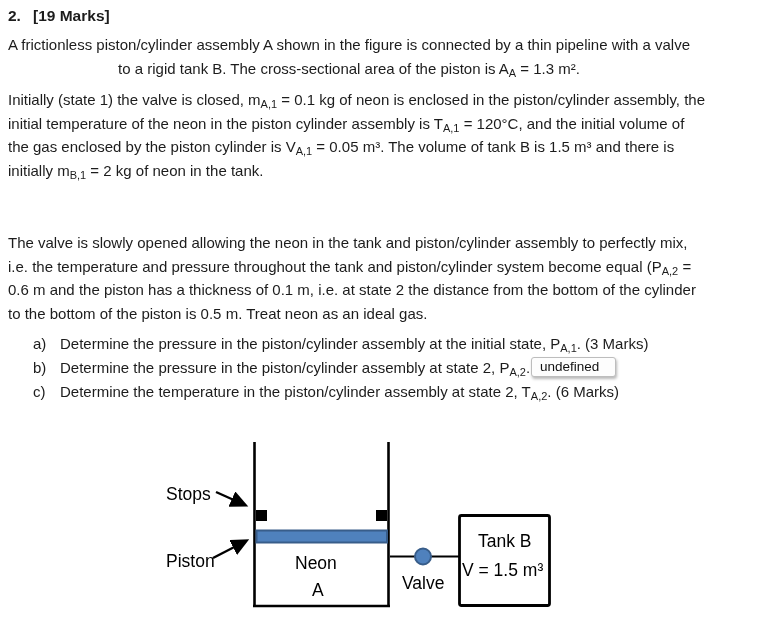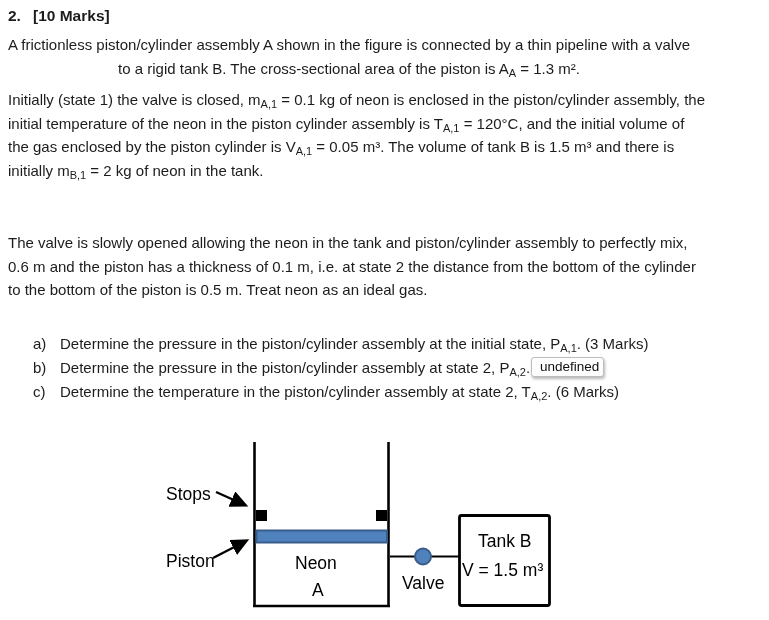--- a/index.html
+++ b/index.html
@@ -22,51 +22,52 @@
   .p3 { top:186px;margin-top:45px; }
   .qlist { top:332px; font-size:15px; }
   .qitem { display:flex; white-space:nowrap; height:24px; line-height:24px; }
   .qmarker { width:27px; margin-left:25px; }
   .tooltip {
     position:absolute; left:531px; top:357px;
     background:#fdfdfd;
     border:1px solid #bdbdbd;
     border-radius:3px;
     box-shadow:1px 2px 3px rgba(0,0,0,0.28);
-    padding:1px 4px 2px 8px;
+    padding:1px 16px 2px 8px;
     font-size:13.5px;
     color:#111;
     z-index:5;
   }
   .figure { position:absolute; left:0; top:430px; width:769px; height:190px; }
   .figure svg { position:absolute; left:0; top:0; }
   .figure text { font-family:"Liberation Sans", sans-serif; font-size:17.5px; fill:#000; }
 </style>
 </head>
 <body>
 
 <div class="block heading">
   <span class="num">2.</span>
-  <span>[10 Marks]</span>
+  <span>[19 Marks]</span>
 </div>
 
 <div class="block para p1">
   <div class="line">A frictionless piston/cylinder assembly A shown in the figure is connected by a thin pipeline with a valve</div>
   <div class="line">to a rigid tank B.  The cross-sectional area of the piston is A<sub>A</sub> = 1.3 m².</div>
 </div>
 
 <div class="block para p2">
   <div class="line">Initially (state 1) the valve is closed, m<sub>A,1</sub> = 0.1 kg of neon is enclosed in the piston/cylinder assembly, the</div>
   <div class="line">initial temperature of the neon in the piston cylinder assembly is T<sub>A,1</sub> = 120°C, and the initial volume of</div>
   <div class="line">the gas enclosed by the piston cylinder is V<sub>A,1</sub> = 0.05 m³. The volume of tank B is 1.5 m³ and there is</div>
   <div class="line">initially m<sub>B,1</sub> = 2 kg of neon in the tank.</div>
 </div>
 
 <div class="block para p3">
   <div class="line">The valve is slowly opened allowing the neon in the tank and piston/cylinder assembly to perfectly mix,</div>
+  <div class="line">i.e. the temperature and pressure throughout the tank and piston/cylinder system become equal (P<sub>A,2</sub> =</div>
   <div class="line">0.6 m and the piston has a thickness of 0.1 m, i.e. at state 2 the distance from the bottom of the cylinder</div>
   <div class="line">to the bottom of the piston is 0.5 m.  Treat neon as an ideal gas.</div>
 </div>
 
 <div class="block qlist">
   <div class="qitem">
     <span class="qmarker">a)</span>
     <span>Determine the pressure in the piston/cylinder assembly at the initial state, P<sub>A,1</sub>. (3 Marks)</span>
   </div>
   <div class="qitem">

